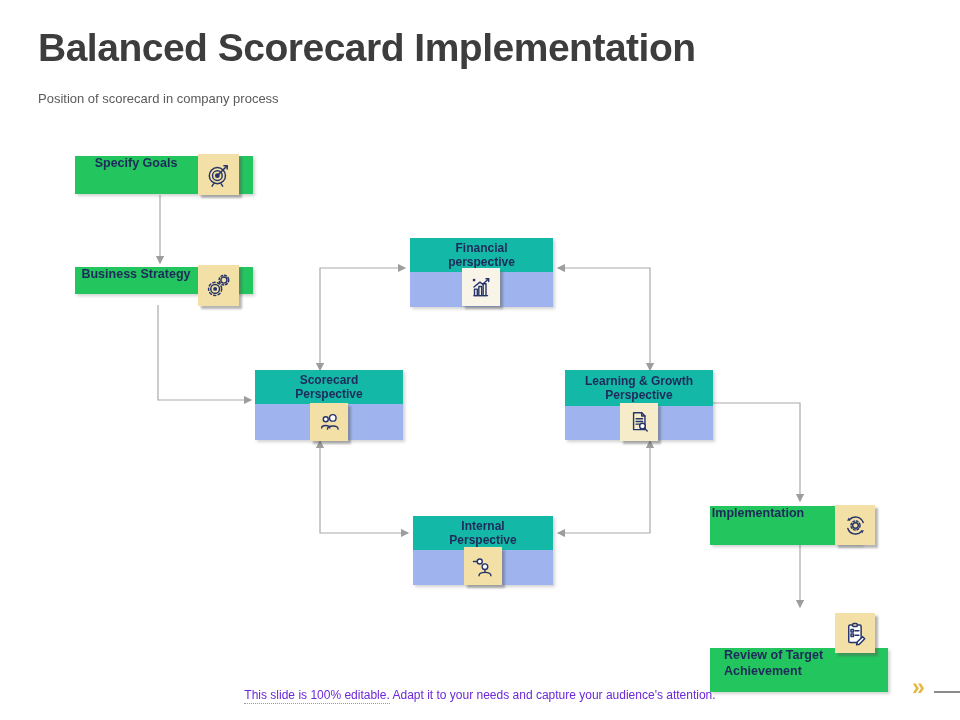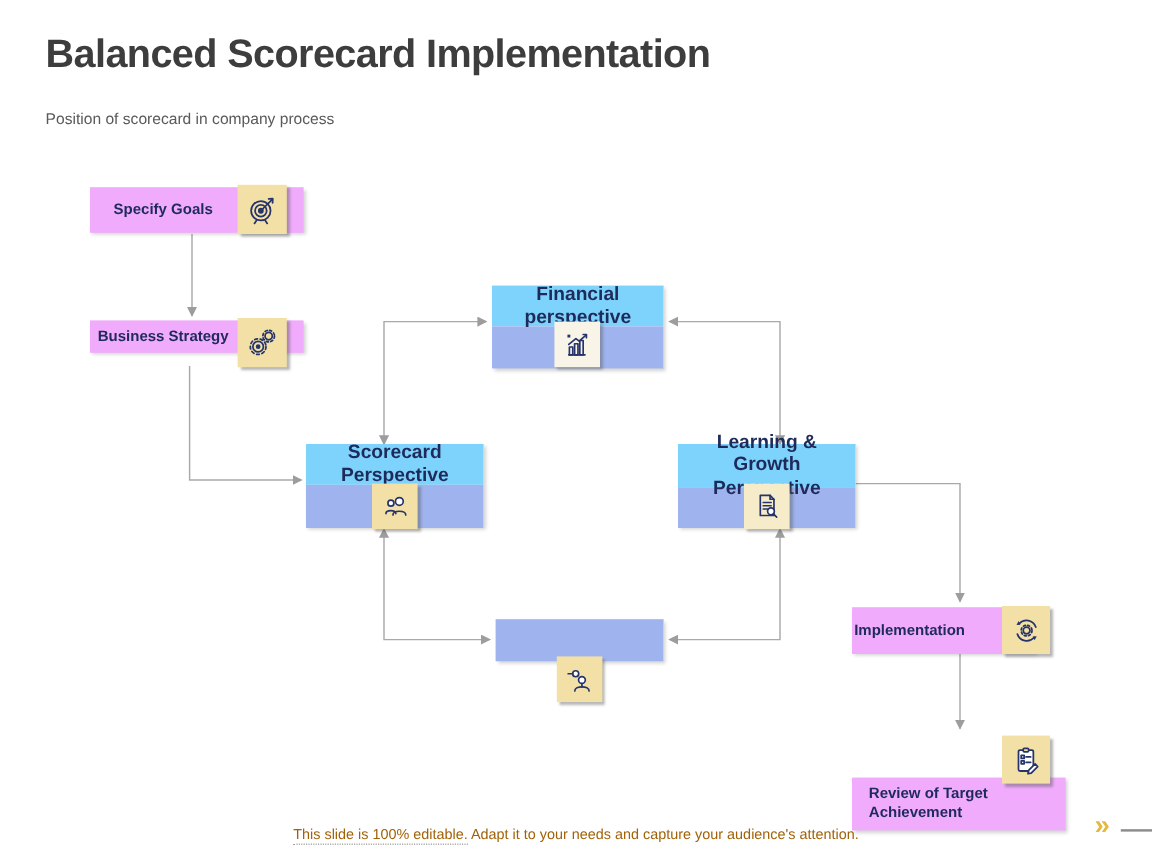--- a/index.html
+++ b/index.html
@@ -4,52 +4,52 @@
 <style>
   html,body{margin:0;padding:0;}
   body{
     width:960px;height:720px;position:relative;overflow:hidden;
     background:#ffffff;font-family:"Liberation Sans",sans-serif;
   }
   .abs{position:absolute;}
   
   .title{
     left:38px;top:26px;width:860px;
-    font-size:33px;font-weight:bold;color:#3d3d3d;letter-spacing:-0.5px;
+    font-size:39px;font-weight:bold;color:#3d3d3d;letter-spacing:-0.5px;
   }
   .subtitle{
     left:38px;top:91px;font-size:13px;color:#5a5a5a;
   }
   
   .bar-box{
-    background:#f0abfc;display:flex;align-items:center;
+    background:#22c55e;display:flex;
     box-shadow:2px 2px 3px rgba(0,0,0,0.18);
   }
   .bar-box .lbl{
     flex:1;padding-right:56px;text-align:center;
     font-size:12.5px;font-weight:bold;color:#1e2a5a;line-height:1.25;
   }
   .bar-box .lbl.left-lines{text-align:left;padding-left:14px;padding-right:0;}
   .persp-box{box-shadow:2px 2px 3px rgba(0,0,0,0.18);}
   .persp-head{
-    background:#7dd3fc;display:flex;align-items:center;justify-content:center;
-    font-size:16px;font-weight:bold;color:#1e2a5a;text-align:center;line-height:1.2;
+    background:#14b8a6;display:flex;align-items:center;justify-content:center;
+    font-size:12px;font-weight:bold;color:#1e2a5a;text-align:center;line-height:1.2;
     padding:0 20px;box-sizing:border-box;
   }
   .persp-body{background:#9fb4ee;}
   .icon-sq{
     display:flex;align-items:center;justify-content:center;
     background:#f3e0a6;box-shadow:2.5px 2.5px 2px rgba(90,90,90,0.45);
     z-index:4;
   }
   .icon-sq svg{display:block;}
   
   .footer{
     left:0;top:688px;width:960px;text-align:center;
-    font-size:12px;color:#a16207;
+    font-size:12px;color:#6d28d9;
   }
   .footer .u{border-bottom:1px dotted #9a9a9a;padding-bottom:1px;}
   .next-chev{
     left:912px;top:676px;font-size:23px;font-weight:bold;color:#e5b83e;line-height:1;
   }
   .next-line{left:934px;top:691px;width:26px;height:2px;background:#8a8a8a;}
   svg.wires{left:0;top:0;z-index:1;}
   .node{z-index:2;}
   .icon-sq{position:absolute;}
 </style>
@@ -144,20 +144,21 @@
   <svg width="26" height="26" viewBox="0 0 24 24" fill="none" stroke="#26346b" stroke-width="1.3" stroke-linecap="round" stroke-linejoin="round">
     <path d="M7 3.5 h7.5 l3 3 V19 H7 Z"></path>
     <path d="M14.5 3.5 v3 h3"></path>
     <path d="M9.3 9 h6 M9.3 11.5 h6 M9.3 14 h3.2"></path>
     <circle cx="15.2" cy="15.8" r="2.6" fill="#ffffff"></circle>
     <path d="M17.1 17.8 l2.5 2.5"></path>
   </svg>
 </div>
 
 <div class="abs persp-box node" style="left:413px;top:516px;width:140px;">
+  <div class="persp-head" style="height:34px;">Internal Perspective</div>
   <div class="persp-body" style="height:35px;"></div>
 </div>
 <div class="icon-sq" style="left:464px;top:547px;width:38px;height:38px;">
   <svg width="26" height="26" viewBox="0 0 24 24" fill="none" stroke="#26346b" stroke-width="1.3" stroke-linecap="round" stroke-linejoin="round">
     <circle cx="9" cy="7.8" r="2.3" fill="#ffffff"></circle>
     <path d="M6.6 7.8 H3.2"></path>
     <circle cx="13.8" cy="12.6" r="2.6" fill="#ffffff"></circle>
     <path d="M8.3 21 c0 -4.2 11 -4.2 11 0"></path>
     <path d="M13.8 15.4 v2.6"></path>
   </svg>

